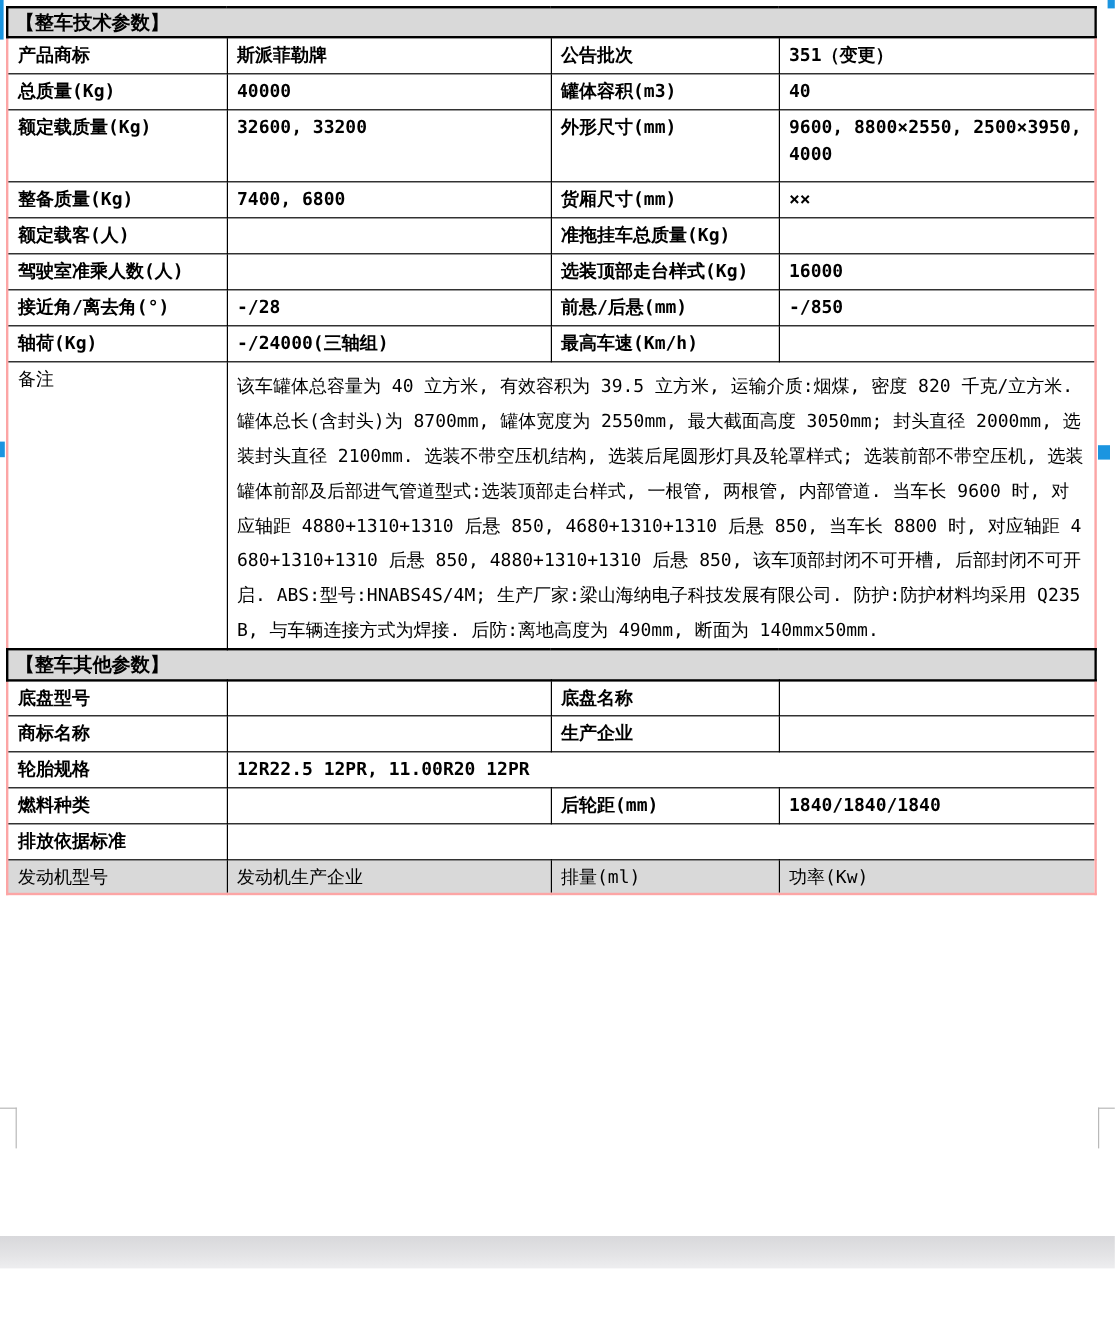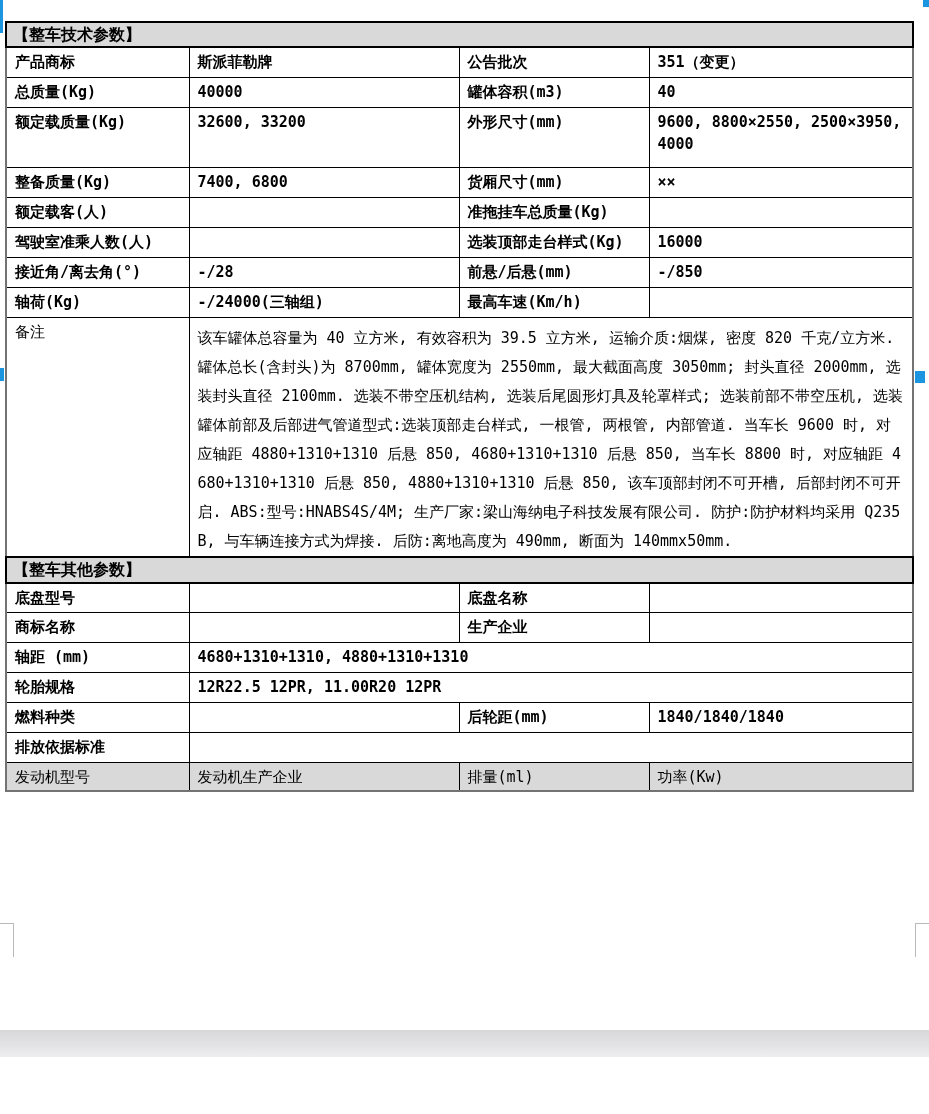--- a/index.html
+++ b/index.html
@@ -1,23 +1,23 @@
 <!DOCTYPE html>
 <html><head>
 <meta charset="utf-8">
 <style>
   html,body{margin:0;padding:0;}
   body{
     width:929px;height:1114px;position:relative;background:#ffffff;
     font-family:"DejaVu Sans Mono", monospace;color:#000;
   }
   .spec-table{
-    position:absolute;left:5px;top:21px;width:907px;
+    position:absolute;left:5px;top:5px;width:907px;
     border-collapse:collapse;table-layout:fixed;
-    border:2px solid #737373;
+    border:2px solid #fca5a5;
   }
   .spec-table td{
     border:1px solid #000;
     font-size:15px;line-height:22px;
     vertical-align:top;
     padding:3px 8px 0 8px;
     word-break:break-all;
     overflow:hidden;
   }
   tr.sec td{
@@ -128,24 +128,20 @@
       <td>底盘名称</td>
       <td></td>
     </tr>
     <tr class="h30">
       <td>商标名称</td>
       <td></td>
       <td>生产企业</td>
       <td></td>
     </tr>
     <tr class="h30">
-      <td>轴距 (mm)</td>
-      <td colspan="3">4680+1310+1310, 4880+1310+1310</td>
-    </tr>
-    <tr class="h30">
       <td>轮胎规格</td>
       <td colspan="3">12R22.5 12PR,  11.00R20 12PR</td>
     </tr>
     <tr class="h30">
       <td>燃料种类</td>
       <td></td>
       <td>后轮距(mm)</td>
       <td>1840/1840/1840</td>
     </tr>
     <tr class="h30">

